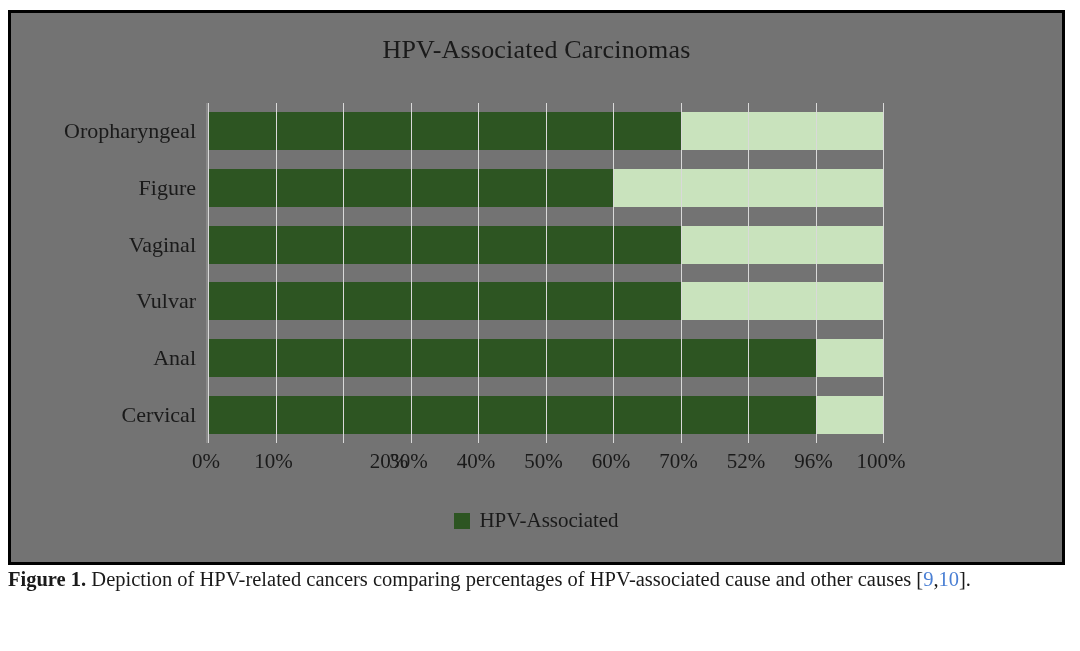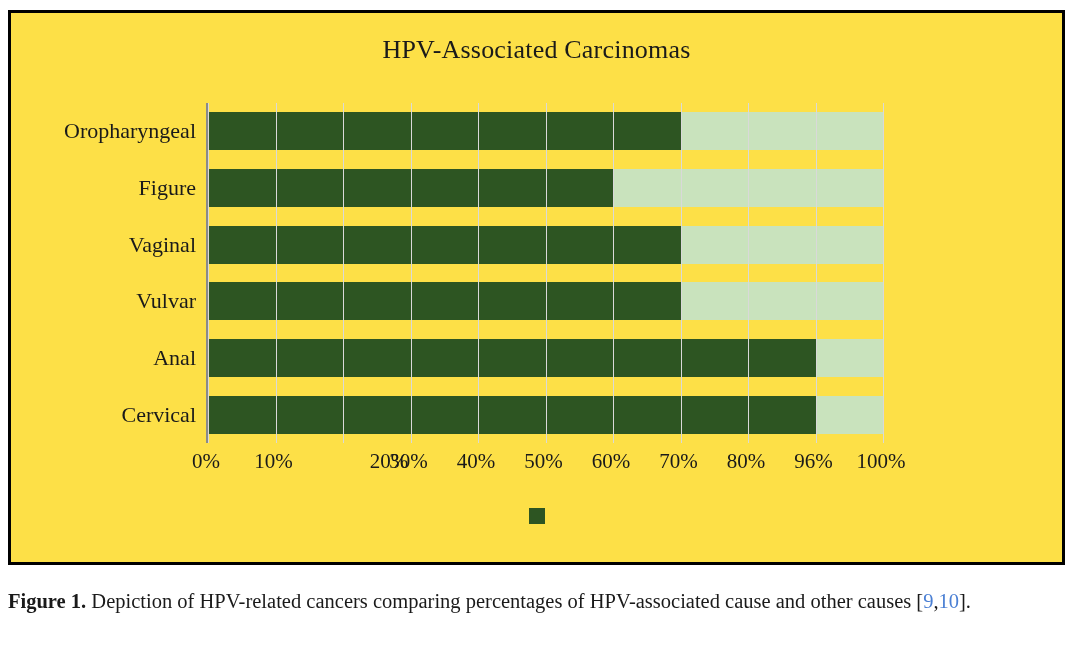--- a/index.html
+++ b/index.html
@@ -22,21 +22,21 @@
     top: 10px;
     width: 1060px;
   }
 
   
   .chart-frame {
     box-sizing: border-box;
     width: 1057px;
     height: 555px;
     border: 3px solid #000000;
-    background: #fde047;
+    background: #737373;
     position: relative;
     padding-left: 20px;
   }
 
   .chart-title {
     position: absolute;
     left: 0;
     right: 0;
     top: 22px;
     text-align: center;
@@ -140,21 +140,20 @@
   }
   .swatch {
     width: 16px;
     height: 16px;
     display: inline-block;
   }
 
   
   .caption {
     width: 1050px;
-    margin-top: 22px;
     font-size: 20.5px;
     line-height: 1.42;
     font-family: "Liberation Serif", serif;
     color: #1a1a1a;
   }
   .caption b {
     font-weight: bold;
   }
   .cap-link {
     color: #4a7fd4;
@@ -219,28 +218,29 @@
 
     <div class="x-axis">
         <span class="x-tick" style="left: 0%;">0%</span>
         <span class="x-tick" style="left: 10%;">10%</span>
         <span class="x-tick" style="left: 20%; margin-left: 48px;">20%</span>
         <span class="x-tick" style="left: 30%;">30%</span>
         <span class="x-tick" style="left: 40%;">40%</span>
         <span class="x-tick" style="left: 50%;">50%</span>
         <span class="x-tick" style="left: 60%;">60%</span>
         <span class="x-tick" style="left: 70%;">70%</span>
-        <span class="x-tick" style="left: 80%;">80%</span>
+        <span class="x-tick" style="left: 80%;">52%</span>
         <span class="x-tick" style="left: 90%;">96%</span>
         <span class="x-tick" style="left: 100%;">100%</span>
       </div>
 
     <div class="legend">
         <div class="legend-item">
           <span class="swatch" style="background: rgb(45, 85, 34);"></span>
+          <span>HPV-Associated</span>
         </div>
       </div>
 
   </div>
 
   <div class="caption">
     <b>Figure 1.</b><span> Depiction of HPV-related cancers comparing percentages of HPV-associated cause and other causes [</span><a class="cap-link" href="#">9</a><span>,</span><a class="cap-link" href="#">10</a><span>].</span>
   </div>
 
 </div>

